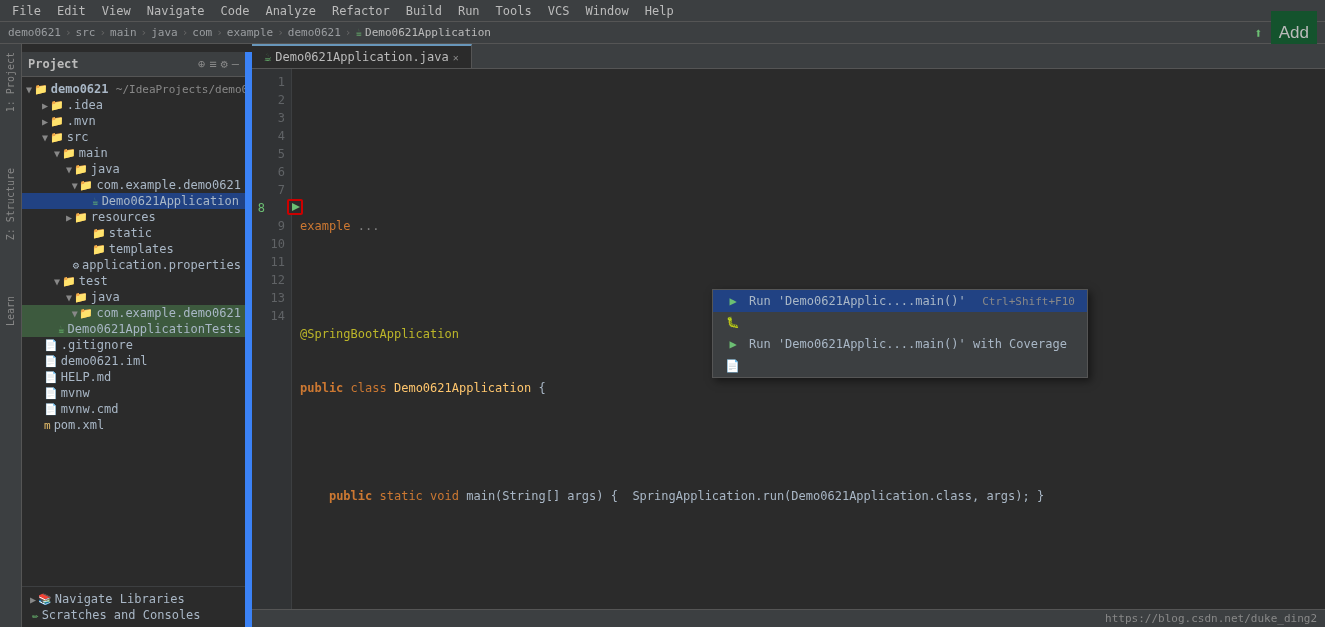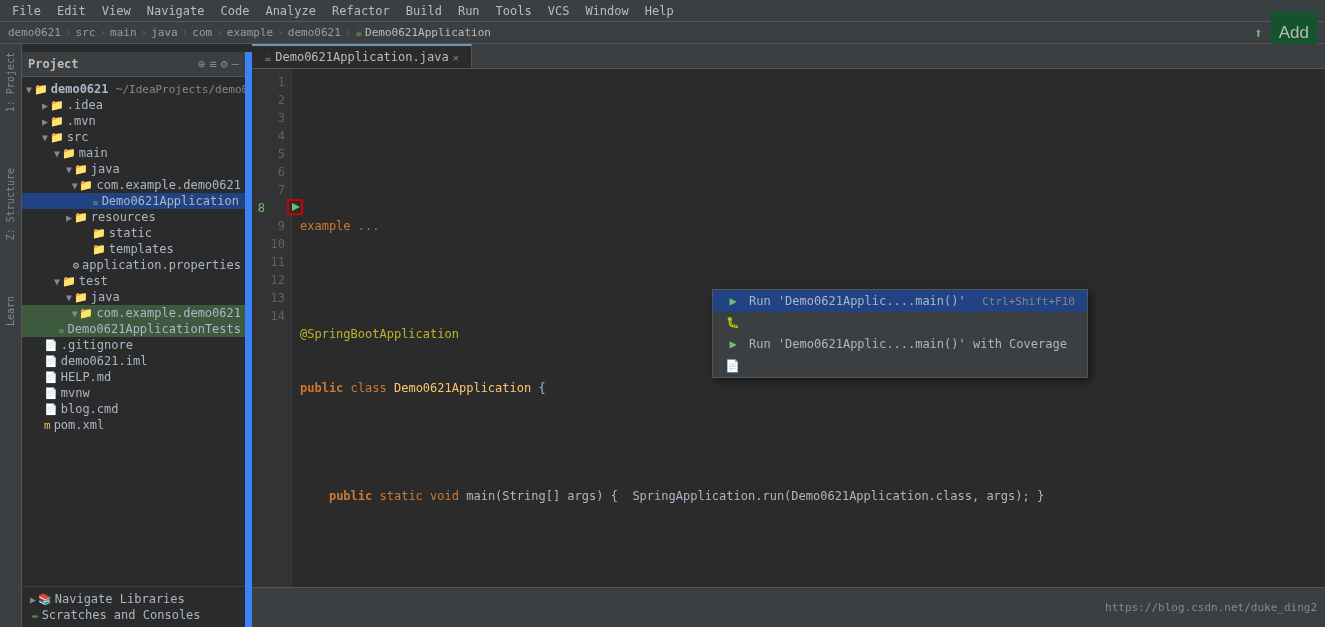--- a/index.html
+++ b/index.html
@@ -243,21 +243,21 @@
     .ctx-item-shortcut { color: #888; font-size: 11px; }
     .ctx-run-icon { color: #6cbf73; }
     .ctx-debug-icon { color: #6cbf73; }
     .ctx-coverage-icon { color: #6cbf73; }
     .ctx-create-icon { color: #888; }
 
     
     .status-area {
       display: flex;
       align-items: center;
-      height: 40px;
+      height: 18px;
       background: #3c3f41;
       border-top: 1px solid #555;
       padding: 8px 8px;
       flex-shrink: 0;
       justify-content: space-between;
     }
     .status-left { display: flex; align-items: center; gap: 8px; }
     .status-right { color: #888; font-size: 11px; }
   </style>
 </head>
@@ -462,21 +462,21 @@
         <span class="tree-indent" style="width:16px;"></span>
         <span class="tree-arrow"></span>
         <span class="tree-icon icon-file">📄</span>
         <span>mvnw</span>
       </div>
 
       <div class="tree-item">
         <span class="tree-indent" style="width:16px;"></span>
         <span class="tree-arrow"></span>
         <span class="tree-icon icon-file">📄</span>
-        <span>blog.cmd</span>
+        <span>mvnw.cmd</span>
       </div>
 
       <div class="tree-item">
         <span class="tree-indent" style="width:16px;"></span>
         <span class="tree-arrow"></span>
         <span class="tree-icon icon-xml" style="color:#e8bf6a;">m</span>
         <span>pom.xml</span>
       </div>
     </div>
 

